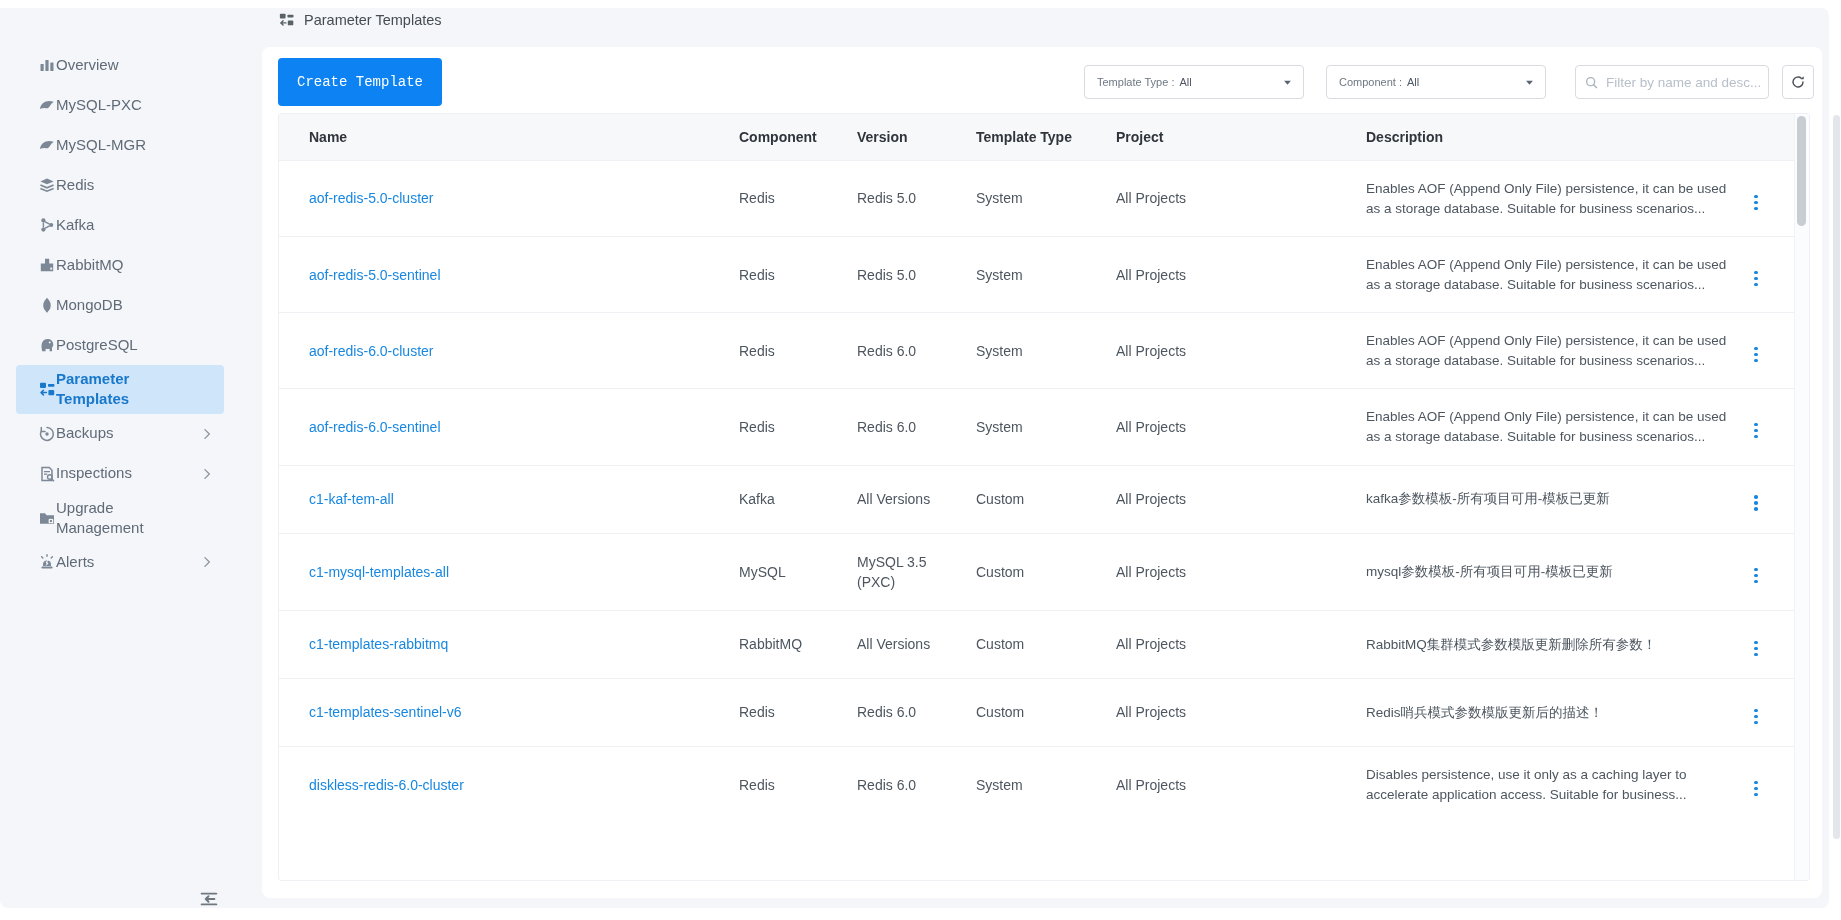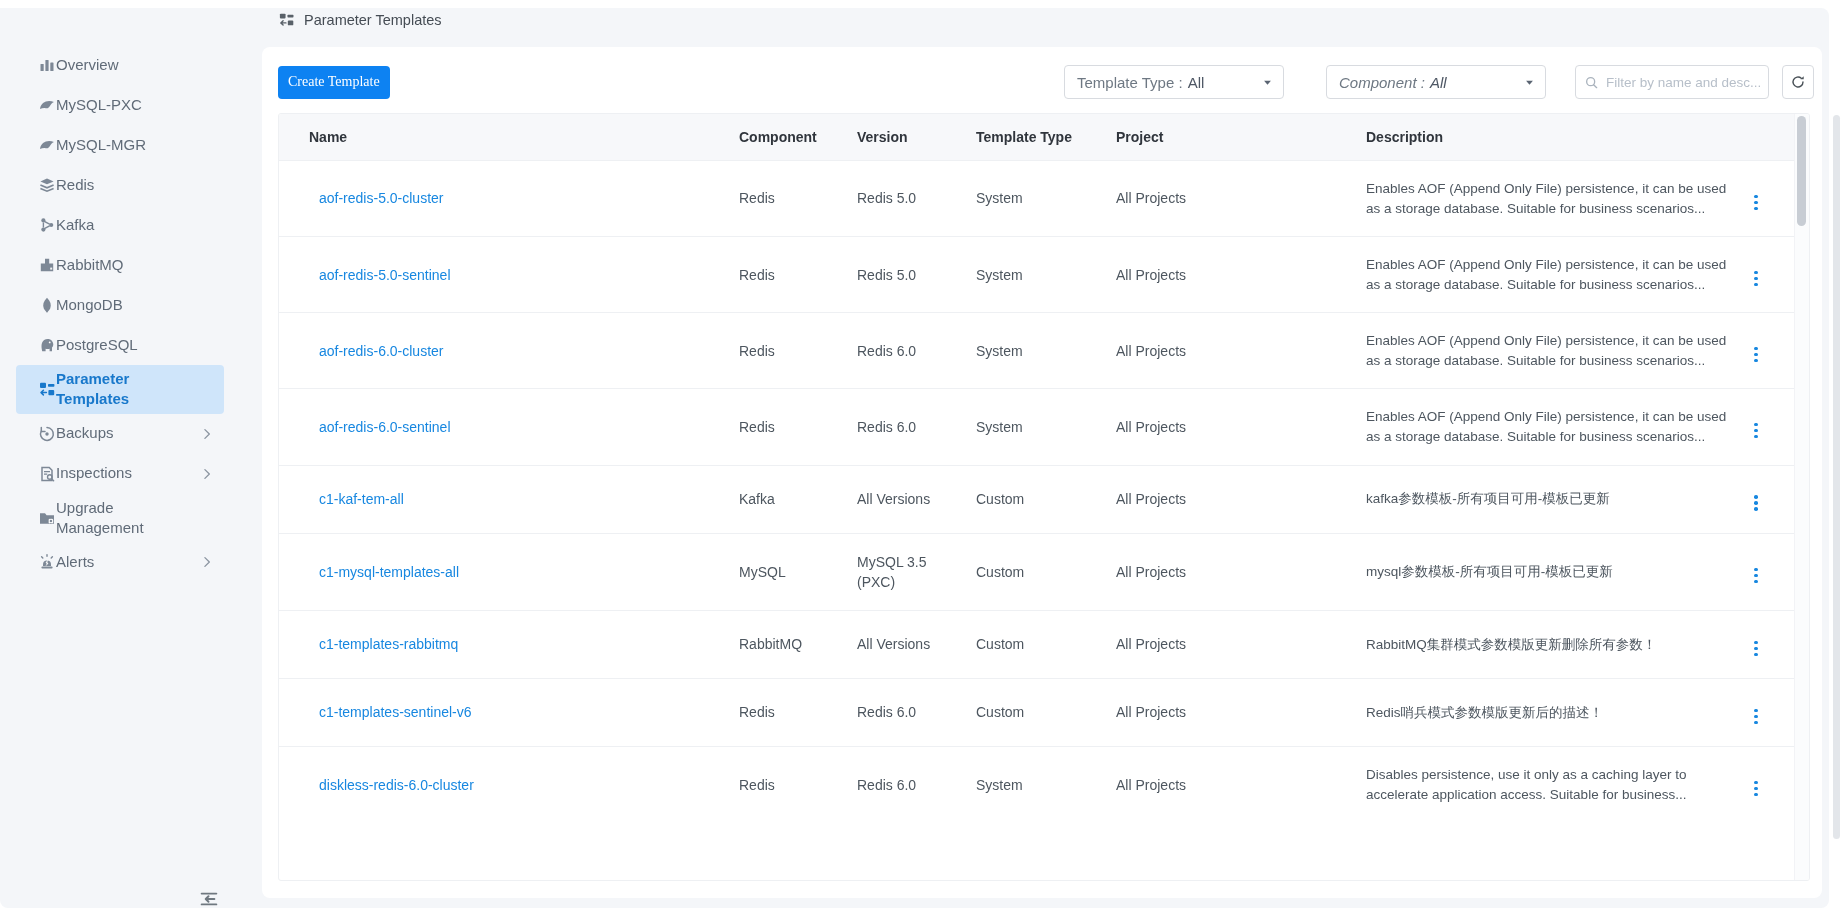--- a/index.html
+++ b/index.html
@@ -30,53 +30,53 @@
   .breadcrumb{ position:absolute; left:278px; top:11px; display:flex; align-items:center; gap:9px;
     color:#454c54; font-size:14.5px; }
   .breadcrumb .b-icon{ width:17px; height:17px; color:#596169; display:flex; }
   .breadcrumb .b-icon svg{ width:17px; height:17px; }
 
   
   .card{ position:absolute; left:262px; top:47px; width:1560px; height:851px;
     background:#fff; border-radius:8px; }
 
   .toolbar{ position:absolute; left:16px; right:8px; top:18px; height:34px; display:flex; align-items:center; }
-  .btn-primary{ height:33px; padding:0 10px; background:var(--primary); color:#fff; font-size:14px;
-    border:none; border-radius:4px; cursor:pointer; font-family:Liberation Serif, serif; }
+  .btn-primary{ height:48px; padding:0 19px; background:var(--primary); color:#fff; font-size:14px;
+    border:none; border-radius:4px; cursor:pointer; font-family:Liberation Mono, monospace; }
   .toolbar .spacer{ flex:1; }
   .select-box{ width:220px; height:34px; border:1px solid #d8dbe0; border-radius:4px; background:#fff;
-    display:flex; align-items:center; padding:0 10px 0 12px; font-size:15px; color:#6e7883; cursor:pointer; }
+    display:flex; align-items:center; padding:0 10px 0 12px; font-size:11px; color:#6e7883; cursor:pointer; }
   .select-box .sel-val{ color:#4e5764; margin-left:5px; }
   .select-box .caret{ margin-left:auto; width:11px; height:11px; color:#5a6472; display:flex; }
   .select-box .caret svg{ width:11px; height:11px; }
   .search-box{ width:194px; height:34px; border:1px solid #d8dbe0; border-radius:4px; background:#fff;
     display:flex; align-items:center; padding:0 8px; margin-left:29px; }
   .search-box .sch-icon{ width:15px; height:15px; color:#aab3bd; flex:0 0 15px; display:flex; }
   .search-box .sch-icon svg{ width:15px; height:15px; }
   .search-box input{ border:none; outline:none; width:100%; margin-left:7px; font-size:13.5px;
     font-family:inherit; color:#3b82f6; background:transparent; }
   .search-box input::placeholder{ color:#b7bfc9; }
   .icon-btn{ width:32px; height:34px; margin-left:13px; border:1px solid #d8dbe0; border-radius:4px;
     background:#fff; display:flex; align-items:center; justify-content:center; color:#4a5258; cursor:pointer; }
   .icon-btn svg{ width:16px; height:16px; }
-  .ml30{ margin-left:42px;font-style:italic; }
+  .ml30{ margin-left:22px; }
 
   
   .table-wrap{ position:absolute; left:16px; top:66px; width:1532px; height:768px;
     border:1px solid #eef0f3; border-radius:3px; overflow:hidden; background:#fff; }
   table{ width:1517px; border-collapse:collapse; table-layout:fixed; }
   col.c-name{width:460px} col.c-comp{width:118px} col.c-ver{width:119px} col.c-type{width:140px}
   col.c-proj{width:250px} col.c-desc{width:380px} col.c-act{width:50px}
   th{ background:#f7f8fa; text-align:left; font-size:14px; font-weight:700; color:#30353c;
     padding:15px 12px 15px 0; }
   th:first-child, td:first-child{ padding-left:30px; }
   td{ padding:18px 12px 18px 0; font-size:14px; color:#4d565f; border-top:1px solid #eef0f3;
     vertical-align:middle; line-height:1.45; }
   td.desc{ font-size:13.5px; }
-  a.tpl-link{ color:var(--link); text-decoration:none; cursor:pointer;margin-left:10px; }
+  a.tpl-link{ color:var(--link); text-decoration:none; cursor:pointer; }
   .dots{ display:inline-flex; flex-direction:column; align-items:center; gap:2.5px; padding:4px 8px; cursor:pointer; }
   .dots i{ width:3.5px; height:3.5px; border-radius:50%; background:var(--link); }
   .vthumb{ position:absolute; right:3px; top:2px; width:9px; height:110px; background:#c8cdd4; border-radius:4.5px; }
   .vtrack{ position:absolute; right:0; top:0; bottom:0; width:15px; background:#fbfcfd; border-left:1px solid #f2f3f6; }
 
   
   .page-scroll{ position:absolute; right:1px; top:115px; width:7px; height:724px;
     background:#e3e6ea; border-radius:3.5px; }
 </style>
 </head>

